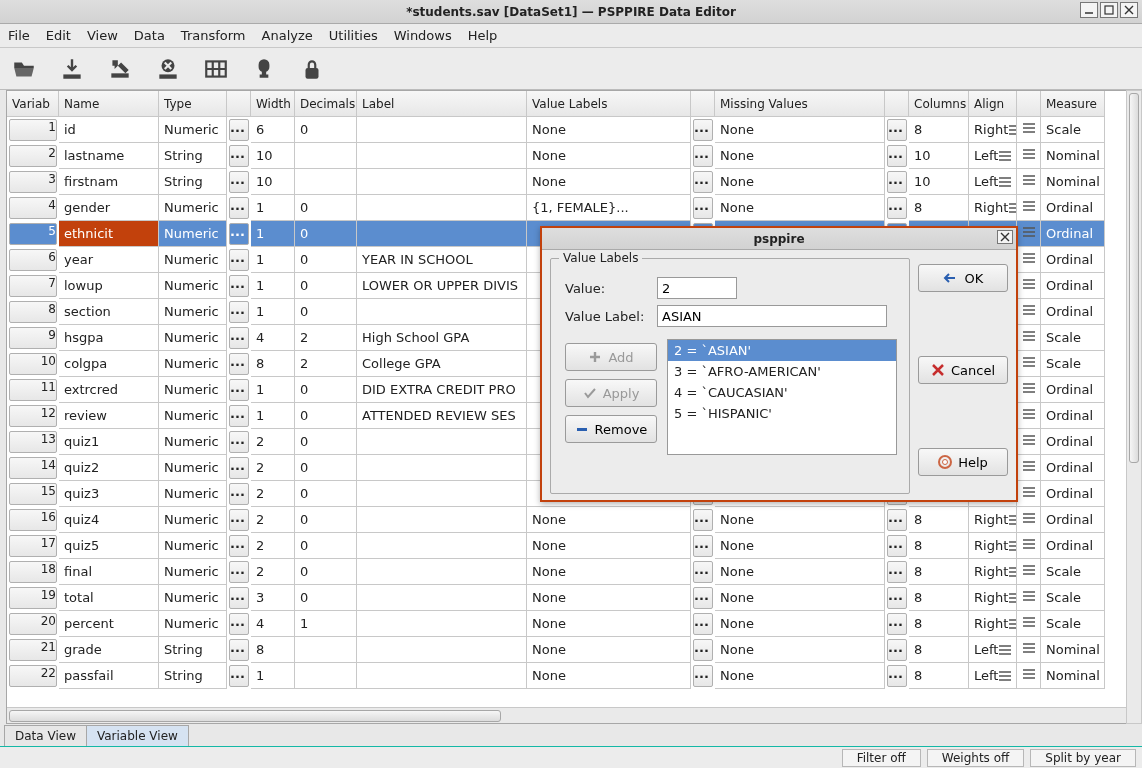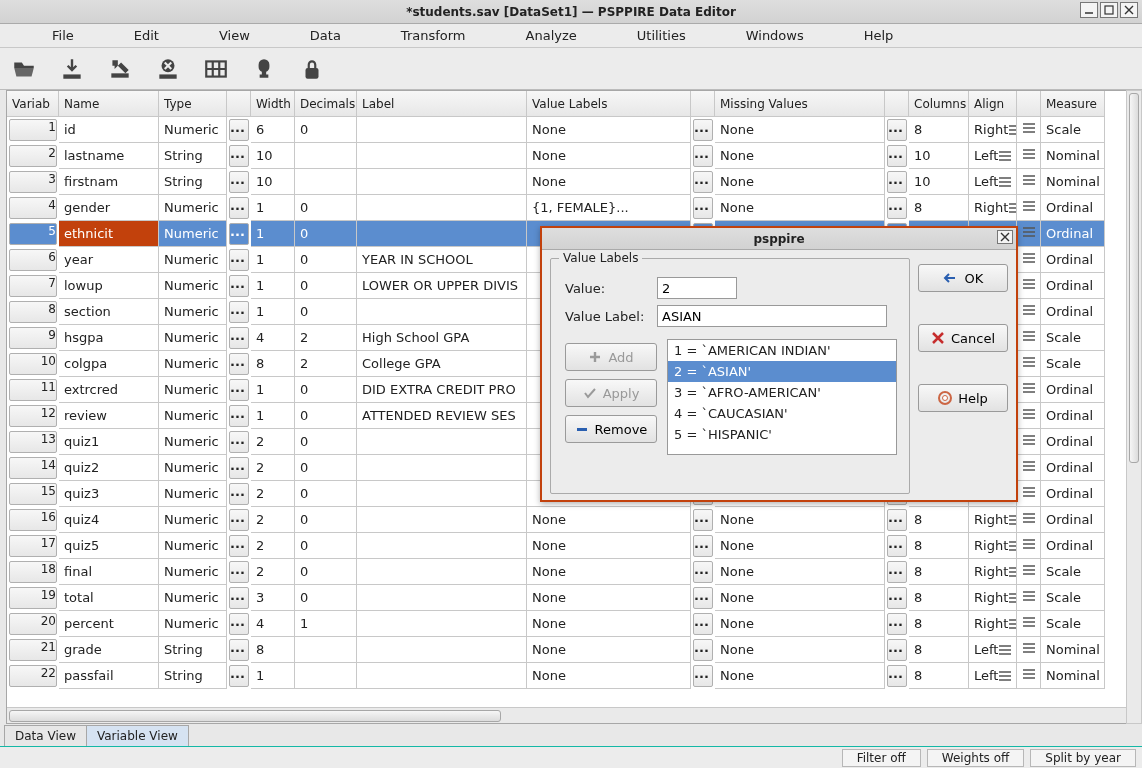--- a/index.html
+++ b/index.html
@@ -7,21 +7,21 @@
 
 
 .titlebar { height: 24px; background: linear-gradient(#dedede,#d2d2d2); display: flex; align-items: center; justify-content: center; position: relative; border-bottom: 1px solid #aaa; }
 .titlebar .title { font-weight: bold; font-size: 12px; }
 .titlebar .winbtns { position: absolute; right: 4px; top: 2px; display: flex; gap: 2px; }
 .winbtn { width: 18px; height: 16px; border: 1px solid #777; background: #f4f4f4; display: flex; align-items: center; justify-content: center; font-size: 10px; line-height: 1; cursor: pointer; }
 .winbtn svg { width: 10px; height: 10px; }
 
 
 .menubar { height: 24px; background: #ececec; border-bottom: 1px solid #c8c8c8; display: flex; align-items: center; padding: 0 8px; gap: 16px; font-size: 13px; }
-.menubar span { cursor: pointer; margin-left: 44px; }
+.menubar span { cursor: pointer; }
 
 
 .toolbar { height: 42px; background: #ececec; border-bottom: 1px solid #bbb; display: flex; align-items: center; padding: 0 10px; gap: 20px; }
 .toolbar .tbtn { width: 28px; height: 30px; display: flex; align-items: center; justify-content: center; cursor: pointer; }
 .toolbar svg { width: 26px; height: 26px; }
 
 
 .gridwrap { position: absolute; top: 90px; left: 6px; right: 6px; bottom: 44px; border: 1px solid #a7a7a7; background: #fff; overflow: hidden; }
 .grid { display: grid; grid-template-columns: 52px 100px 68px 24px 44px 62px 170px 164px 24px 170px 24px 60px 48px 24px 64px; }
 .hdr, .cell { border-right: 1px solid #c8c8c8; border-bottom: 1px solid #c8c8c8; padding: 3px 5px; height: 26px; display: flex; align-items: center; overflow: hidden; white-space: nowrap; }
@@ -56,21 +56,21 @@
 .groupbox { position: absolute; left: 0; top: 0; width: 360px; height: 236px; border: 1px solid #aaa; border-radius: 2px; }
 .grouplabel { position: absolute; top: -8px; left: 8px; background: #ececec; padding: 0 4px; font-size: 12px; }
 .formrow { position: absolute; display: flex; align-items: center; gap: 8px; font-size: 13px; }
 .formrow label { width: 84px; }
 .formrow input { height: 22px; border: 1px solid #999; padding: 2px 4px; font-size: 13px; }
 .dbtn { height: 28px; min-width: 74px; background: linear-gradient(#f8f8f8,#e2e2e2); border: 1px solid #9a9a9a; border-radius: 3px; display: inline-flex; align-items: center; justify-content: center; gap: 6px; font-size: 13px; cursor: pointer; padding: 0 8px; }
 .dbtn.disabled { color: #999; }
 .listbox { position: absolute; border: 1px solid #999; background: #fff; font-size: 13px; overflow: hidden; }
 .listbox .item { padding: 3px 6px; }
 .listbox .item.sel { background: #5b8dcf; color: #fff; }
-.rcol { position: absolute; right: 0; top: 6px; width: 90px; display: flex; flex-direction: column; gap: 32px; }
+.rcol { position: absolute; right: 0; top: 6px; width: 90px; display: flex; flex-direction: column; gap: 64px; }
 </style>
 </head>
 <body>
 
 <div class="titlebar">
   <span class="title">*students.sav [DataSet1] — PSPPIRE Data Editor</span>
   <div class="winbtns">
     <div class="winbtn">
         <svg viewBox="0 0 10 10">
           <path d="M1 8 h8" stroke="#333" stroke-width="1.5"></path>
@@ -788,21 +788,20 @@
           </svg>
         <span>Apply</span>
       </button>
       <button class="dbtn" style="position:absolute; top:156px; left:14px; width:92px;">
         <svg width="14" height="14" viewBox="0 0 14 14">
             <rect x="2" y="6" width="10" height="3" fill="#2a5fb0"></rect>
           </svg>
         <span>Remove</span>
       </button>
       <div class="listbox" id="vlist" style="top:80px; left:116px; width:230px; height:116px;">
-          <div class="item">1 = `AMERICAN INDIAN'</div>
           <div class="item sel">2 = `ASIAN'</div>
           <div class="item">3 = `AFRO-AMERICAN'</div>
           <div class="item">4 = `CAUCASIAN'</div>
           <div class="item">5 = `HISPANIC'</div>
         </div>
     </div>
     <div class="rcol">
       <button class="dbtn">
         <svg width="16" height="12" viewBox="0 0 16 12">
             <path d="M2 6h10M6 2l-4 4 4 4" stroke="#2a5fb0" stroke-width="2" fill="none"></path>

